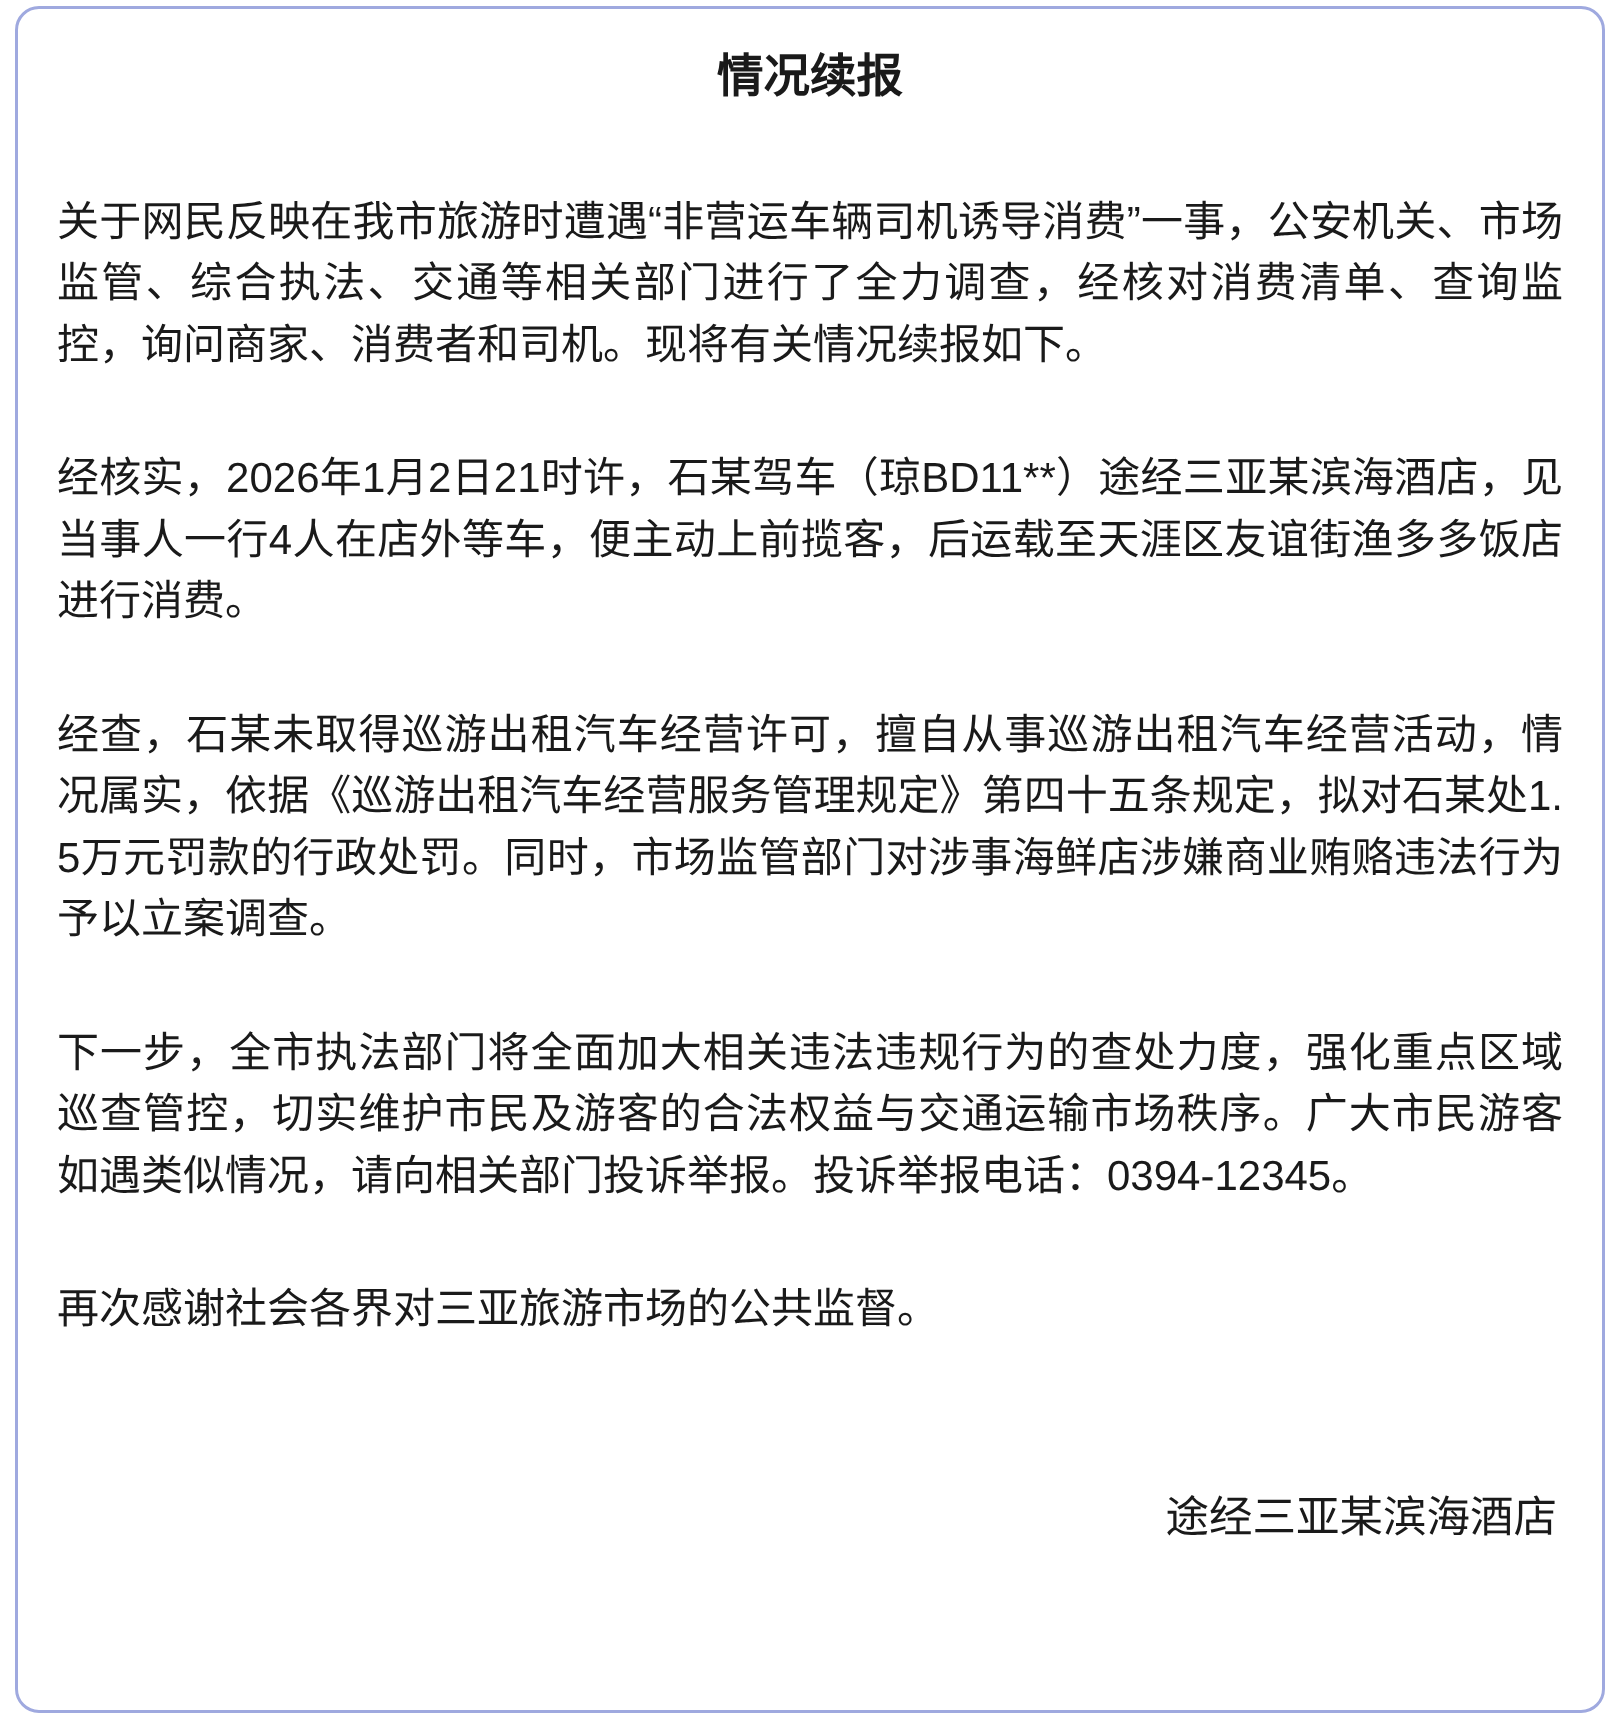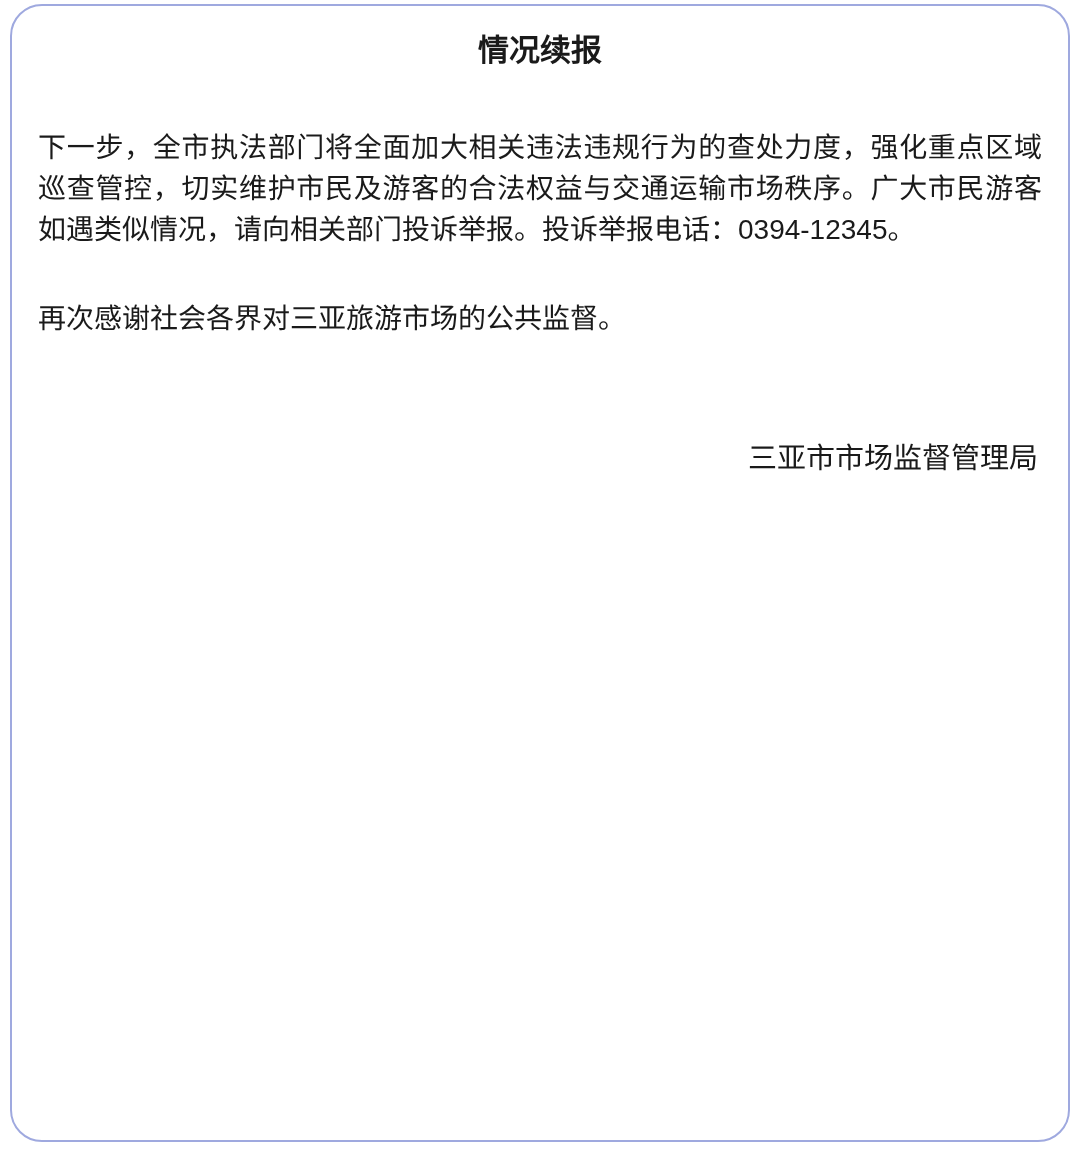--- a/index.html
+++ b/index.html
@@ -17,21 +17,21 @@
   }
   .doc-card {
     position: absolute;
     left: 10px;
     top: 4px;
     width: 1060px;
     height: 1138px;
     box-sizing: border-box;
     background: #ffffff;
     border: 2px solid #9fa9df;
-    border-radius: 32px;
+    border-radius: 16px;
     padding: 25px 26px 20px 26px;
     overflow: hidden;
   }
   .doc-title {
     margin: 0 0 56px 0;
     font-family: "Liberation Serif", serif;
     font-weight: bold;
     font-size: 31px;
     line-height: 40px;
     text-align: center;
@@ -65,26 +65,29 @@
 </style>
 </head>
 <body>
 
 <div class="page">
   <div class="doc-card">
 
     <h1 class="doc-title">情况续报</h1>
 
     <div class="doc-body">
+      <p>关于网民反映在我市旅游时遭遇“非营运车辆司机诱导消费”一事，公安机关、市场监管、综合执法、交通等相关部门进行了全力调查，经核对消费清单、查询监控，询问商家、消费者和司机。现将有关情况续报如下。</p>
 
+      <p>经核实，2026年1月2日21时许，石某驾车（琼BD11**）途经三亚某滨海酒店，见当事人一行4人在店外等车，便主动上前揽客，后运载至天涯区友谊街渔多多饭店进行消费。</p>
 
+      <p>经查，石某未取得巡游出租汽车经营许可，擅自从事巡游出租汽车经营活动，情况属实，依据《巡游出租汽车经营服务管理规定》第四十五条规定，拟对石某处1.5万元罚款的行政处罚。同时，市场监管部门对涉事海鲜店涉嫌商业贿赂违法行为予以立案调查。</p>
 
       <p>下一步，全市执法部门将全面加大相关违法违规行为的查处力度，强化重点区域巡查管控，切实维护市民及游客的合法权益与交通运输市场秩序。广大市民游客如遇类似情况，请向相关部门投诉举报。投诉举报电话：0394-12345。</p>
 
       <p class="last-para">再次感谢社会各界对三亚旅游市场的公共监督。</p>
     </div>
 
     <div class="signature-block">
-      <div>三亚市市场监督管理局</div>
+      <div>途经三亚某滨海酒店</div>
     </div>
 
   </div>
 </div>
 
 </body></html>

